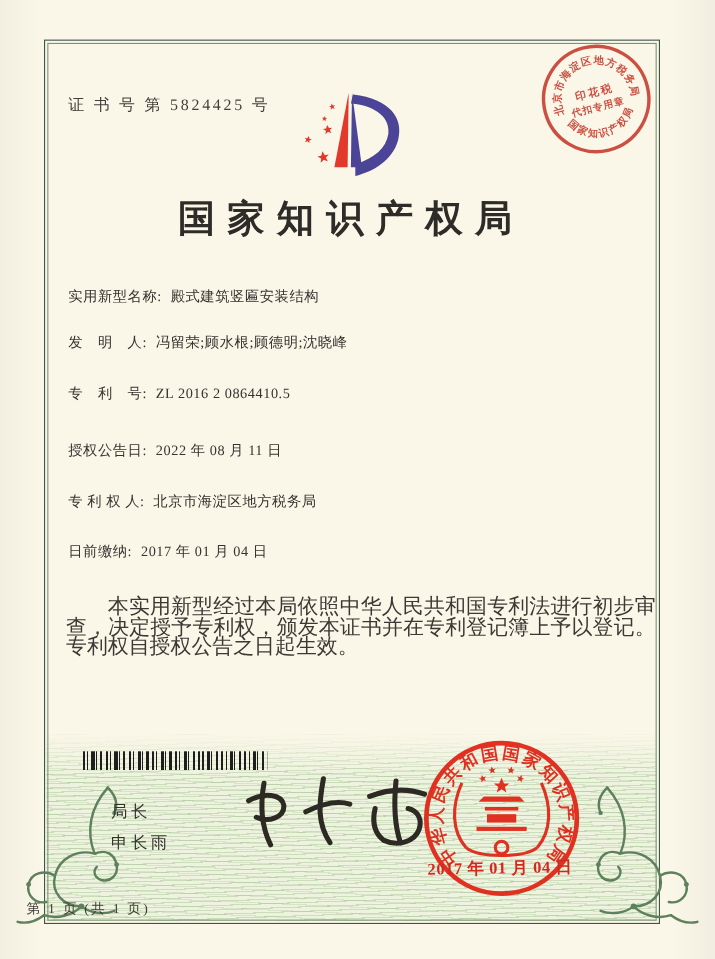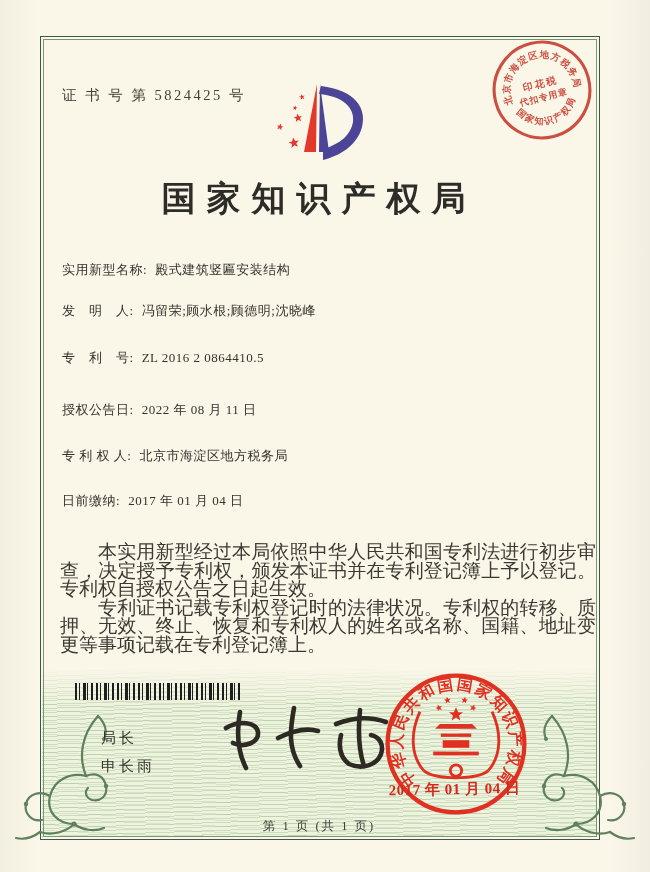--- a/index.html
+++ b/index.html
@@ -68,22 +68,22 @@
   .director .line{font-size:15px;letter-spacing:3px;margin-bottom:9px;font-family:"Liberation Sans","DejaVu Sans",sans-serif;}
   .signature{position:absolute;left:210px;top:700px;width:190px;height:82px;z-index:4;}
   .sr{position:absolute;width:1px;height:1px;overflow:hidden;opacity:0;pointer-events:none;}
   .seal{position:absolute;left:380px;top:668px;width:152px;height:152px;z-index:5;opacity:.95;}
   .seal-date{
     position:absolute;left:382px;top:780px;width:145px;z-index:6;
     text-align:center;font-size:15px;font-weight:700;color:#d5281c;
     letter-spacing:.5px;transform:rotate(-1deg);
   }
   .footer{
-    position:absolute;left:40px;top:818px;width:558px;z-index:4;
-    text-align:center;font-size:12.5px;letter-spacing:2px;color:#3f3e38;
+    position:absolute;left:24px;top:818px;width:558px;z-index:4;
+    text-align:left;font-size:12.5px;letter-spacing:2px;color:#3f3e38;
   }
   .orn{position:absolute;z-index:3;}
   .orn-left{left:12px;top:712px;}
   .orn-right{left:528px;top:712px;transform:scaleX(-1);}
 </style>
 </head>
 <body>
 
 <div class="scan">
 
@@ -173,21 +173,20 @@
     <div class="field f4">
       <span class="lab">专 利 权 人:</span><span>北京市海淀区地方税务局</span>
     </div>
     <div class="field f5">
       <span class="lab">日前缴纳:</span><span>2017 年 01 月 04 日</span>
     </div>
   </div>
 
   <div class="body-text">
     <p>本实用新型经过本局依照中华人民共和国专利法进行初步审查，决定授予专利权，颁发本证书并在专利登记簿上予以登记。专利权自授权公告之日起生效。</p>
-    <p>专利证书记载专利权登记时的法律状况。专利权的转移、质押、无效、终止、恢复和专利权人的姓名或名称、国籍、地址变更等事项记载在专利登记簿上。</p>
   </div>
 
   <div class="barcode"></div>
 
   <div class="director">
     <div class="line">局长</div>
     <div class="line">申长雨</div>
   </div>
 
   <div class="signature">

